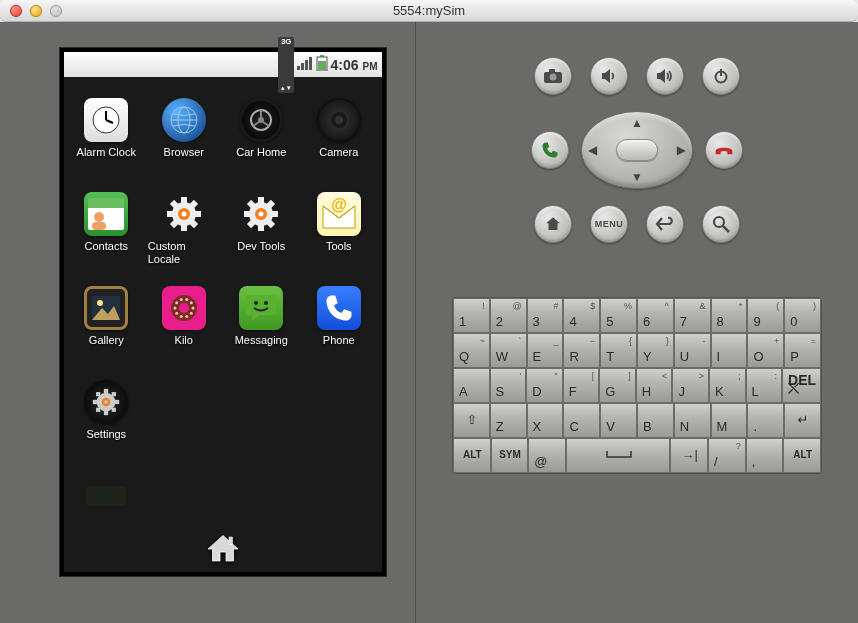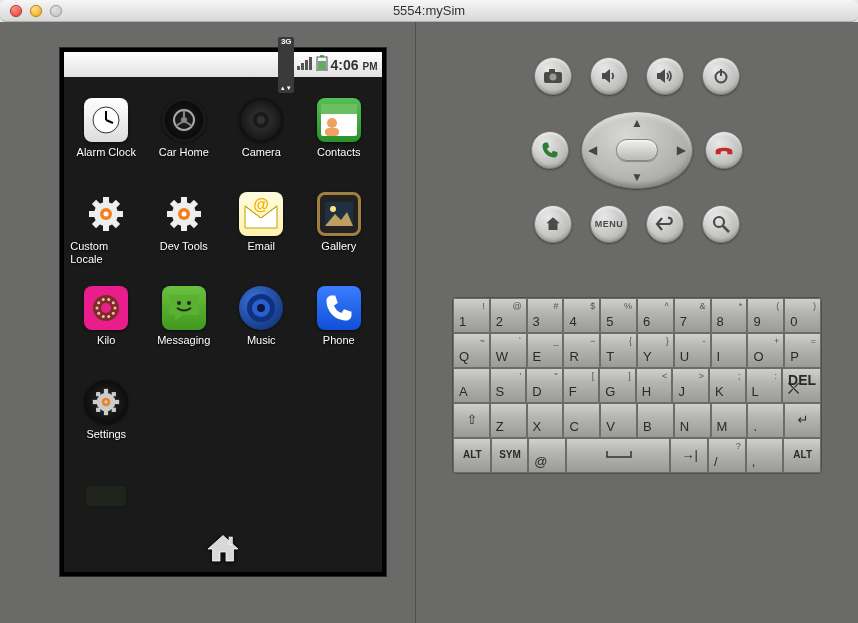--- a/index.html
+++ b/index.html
@@ -189,20 +189,33 @@
                     <circle cx="16" cy="16" r="13" fill="#fff" stroke="#333"></circle>
                     <line x1="16" y1="16" x2="16" y2="7" stroke="#000" stroke-width="2"></line>
                     <line x1="16" y1="16" x2="23" y2="19" stroke="#000" stroke-width="2"></line>
                   </svg>
                 </div>
               </div>
               <div class="label">Alarm Clock</div>
             </div>
             <div class="app">
               <div class="icon">
+                <div class="ico browser">
+                  <svg width="30" height="30" viewBox="0 0 30 30">
+                    <ellipse cx="15" cy="15" rx="13" ry="13" fill="none" stroke="#9cf" stroke-width="1"></ellipse>
+                    <ellipse cx="15" cy="15" rx="6" ry="13" fill="none" stroke="#9cf"></ellipse>
+                    <line x1="2" y1="15" x2="28" y2="15" stroke="#9cf"></line>
+                    <path d="M4 9 Q15 12 26 9 M4 21 Q15 18 26 21" fill="none" stroke="#9cf"></path>
+                  </svg>
+                </div>
+              </div>
+              <div class="label">Browser</div>
+            </div>
+            <div class="app">
+              <div class="icon">
                 <div class="ico carhome">
                   <svg width="26" height="26" viewBox="0 0 26 26">
                     <circle cx="13" cy="13" r="10" fill="none" stroke="#aaa" stroke-width="2"></circle>
                     <circle cx="13" cy="13" r="3" fill="#888"></circle>
                     <line x1="13" y1="3" x2="13" y2="10" stroke="#888" stroke-width="2"></line>
                     <line x1="5" y1="19" x2="11" y2="15" stroke="#888" stroke-width="2"></line>
                     <line x1="21" y1="19" x2="15" y2="15" stroke="#888" stroke-width="2"></line>
                   </svg>
                 </div>
               </div>
@@ -279,21 +292,21 @@
             <div class="app">
               <div class="icon">
                 <div class="ico email">
                   <svg width="44" height="44" viewBox="0 0 44 44">
                     <path d="M6 14 L22 26 L38 14 L38 36 L6 36 Z" fill="#fff" stroke="#c0a000"></path>
                     <path d="M6 14 L22 26 L38 14" fill="none" stroke="#c0a000"></path>
                     <text x="22" y="18" text-anchor="middle" font-size="16" fill="#f0b000" font-weight="bold">@</text>
                   </svg>
                 </div>
               </div>
-              <div class="label">Email</div>
+              <div class="label">Tools</div>
             </div>
             <div class="app">
               <div class="icon">
                 <div class="ico gallery">
                   <svg width="32" height="28" viewBox="0 0 32 28">
                     <rect x="2" y="2" width="28" height="24" fill="#203040"></rect>
                     <circle cx="10" cy="9" r="3" fill="#ffe080"></circle>
                     <path d="M2 26 L12 14 L18 20 L24 12 L30 26 Z" fill="#c0a060"></path>
                   </svg>
                 </div>
@@ -327,32 +340,20 @@
                   <svg width="34" height="30" viewBox="0 0 34 30">
                     <rect x="2" y="2" width="30" height="20" rx="3" fill="#5ab030"></rect>
                     <path d="M8 22 L8 28 L16 22" fill="#5ab030"></path>
                     <circle cx="12" cy="10" r="2" fill="#222"></circle>
                     <circle cx="22" cy="10" r="2" fill="#222"></circle>
                     <path d="M10 15 Q17 20 24 15" fill="none" stroke="#222" stroke-width="2"></path>
                   </svg>
                 </div>
               </div>
               <div class="label">Messaging</div>
-            </div>
-            <div class="app">
-              <div class="icon">
-                <div class="ico music">
-                  <svg width="34" height="34" viewBox="0 0 34 34">
-                    <circle cx="17" cy="17" r="14" fill="#103080"></circle>
-                    <circle cx="17" cy="17" r="9" fill="#2860d0"></circle>
-                    <circle cx="17" cy="17" r="4" fill="#0a1840"></circle>
-                  </svg>
-                </div>
-              </div>
-              <div class="label">Music</div>
             </div>
             <div class="app">
               <div class="icon">
                 <div class="ico phone">
                   <svg width="30" height="30" viewBox="0 0 24 24">
                     <path fill="#fff" d="M6 2 C4 2 2 4 2 6 C2 15 9 22 18 22 C20 22 22 20 22 18 L22 15 L16 13 L14 16 C11 15 9 13 8 10 L11 8 L9 2 Z"></path>
                   </svg>
                 </div>
               </div>
               <div class="label">Phone</div>

